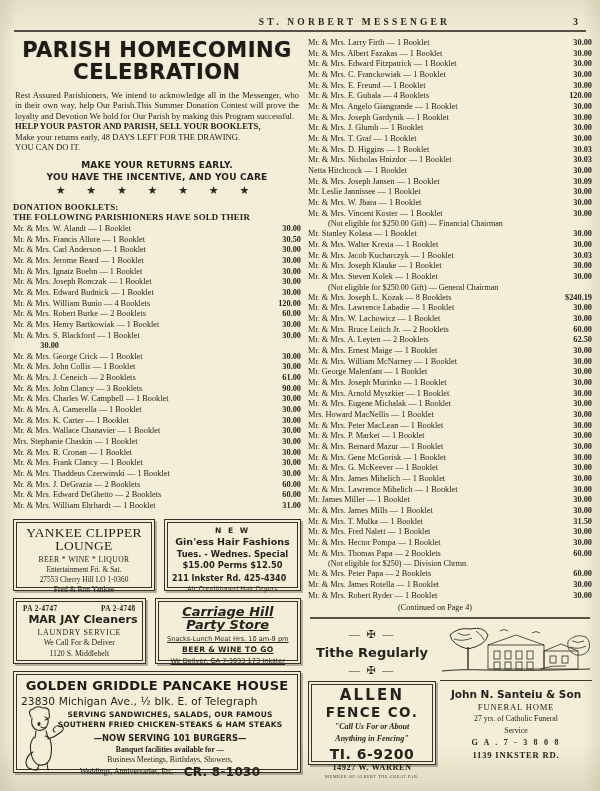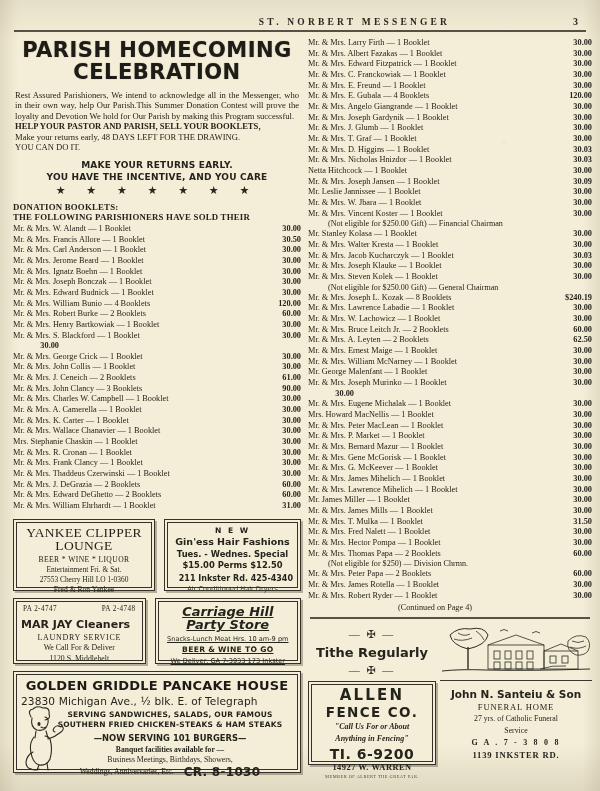--- a/index.html
+++ b/index.html
@@ -83,26 +83,26 @@
   .yc .t2 { text-align:center; font-size:7.6px; letter-spacing:.4px; margin-top:2px; }
   .yc .t3 { text-align:center; font-size:7.4px; margin-top:1px; }
   .yc .t4 { text-align:center; font-size:7.4px; margin-top:1px; }
   .yc .t5 { text-align:center; font-size:7.6px; margin-top:1px; }
 
   .gn { width:137px; height:72px; font-family:"DejaVu Sans", sans-serif; }
   .gn .n1 { text-align:center; font-size:7.6px; font-weight:700; letter-spacing:2px; }
   .gn .n2 { text-align:center; font-size:9.5px; font-weight:700; margin-top:1px; }
   .gn .n3 { text-align:center; font-size:8.4px; font-weight:700; margin-top:2px; }
   .gn .n4 { text-align:center; font-size:8.4px; font-weight:700; margin-top:1px; }
-  .gn .n5 { text-align:right; font-size:8px; font-weight:700; margin-top:4px; }
+  .gn .n5 { text-align:left; font-size:8px; font-weight:700; margin-top:4px; }
   .gn .n6 { text-align:center; font-size:6.6px; margin-top:2px; color:#3a382c; }
 
   .mj { width:142px; height:66px; }
-  .mj .p { display:flex; justify-content:space-between; font-size:7.2px; font-weight:400; letter-spacing:.4px; padding:0 2px;gap:25px; }
-  .mj .m1 { text-align:left; font-family:"DejaVu Sans", sans-serif; font-size:11px; font-weight:700; margin-top:5px; }
+  .mj .p { display:flex; justify-content:space-between; font-size:7.2px; font-weight:700; letter-spacing:.4px; padding:0 2px;gap:25px; }
+  .mj .m1 { text-align:right; font-family:"DejaVu Sans", sans-serif; font-size:11px; font-weight:700; }
   .mj .m2 { text-align:center; font-size:8px; letter-spacing:.7px; margin-top:2px; }
   .mj .m3 { text-align:center; font-size:7.8px; margin-top:1px; }
   .mj .m4 { text-align:center; font-size:7.8px; margin-top:2px; }
 
   .ch { width:157px; height:66px; font-family:"DejaVu Sans", sans-serif;text-decoration:underline; }
   .ch .c1 { text-align:center; font-size:13px; font-weight:700; font-style:italic; line-height:1.06; }
   .ch .c2 { text-align:center; font-size:6.6px; margin-top:3px; }
   .ch .c3 { text-align:center; font-size:7.6px; font-weight:700; margin-top:2px; letter-spacing:.3px; }
   .ch .c4 { text-align:center; font-size:6.6px; margin-top:3px; }
 
@@ -494,20 +494,21 @@
           </div>
           <div class="drow">
             <span class="nm">Mr. George Malenfant — 1 Booklet</span>
             <span class="amt">30.00</span>
           </div>
           <div class="drow">
             <span class="nm">Mr. &amp; Mrs. Joseph Murinko — 1 Booklet</span>
             <span class="amt">30.00</span>
           </div>
           <div class="drow">
+            <span class="nm">Mr. &amp; Mrs. Arnold Myszkier — 1 Booklet</span>
             <span class="amt">30.00</span>
           </div>
           <div class="drow">
             <span class="nm">Mr. &amp; Mrs. Eugene Michalak — 1 Booklet</span>
             <span class="amt">30.00</span>
           </div>
           <div class="drow">
             <span class="nm">Mrs. Howard MacNellis — 1 Booklet</span>
             <span class="amt">30.00</span>
           </div>

